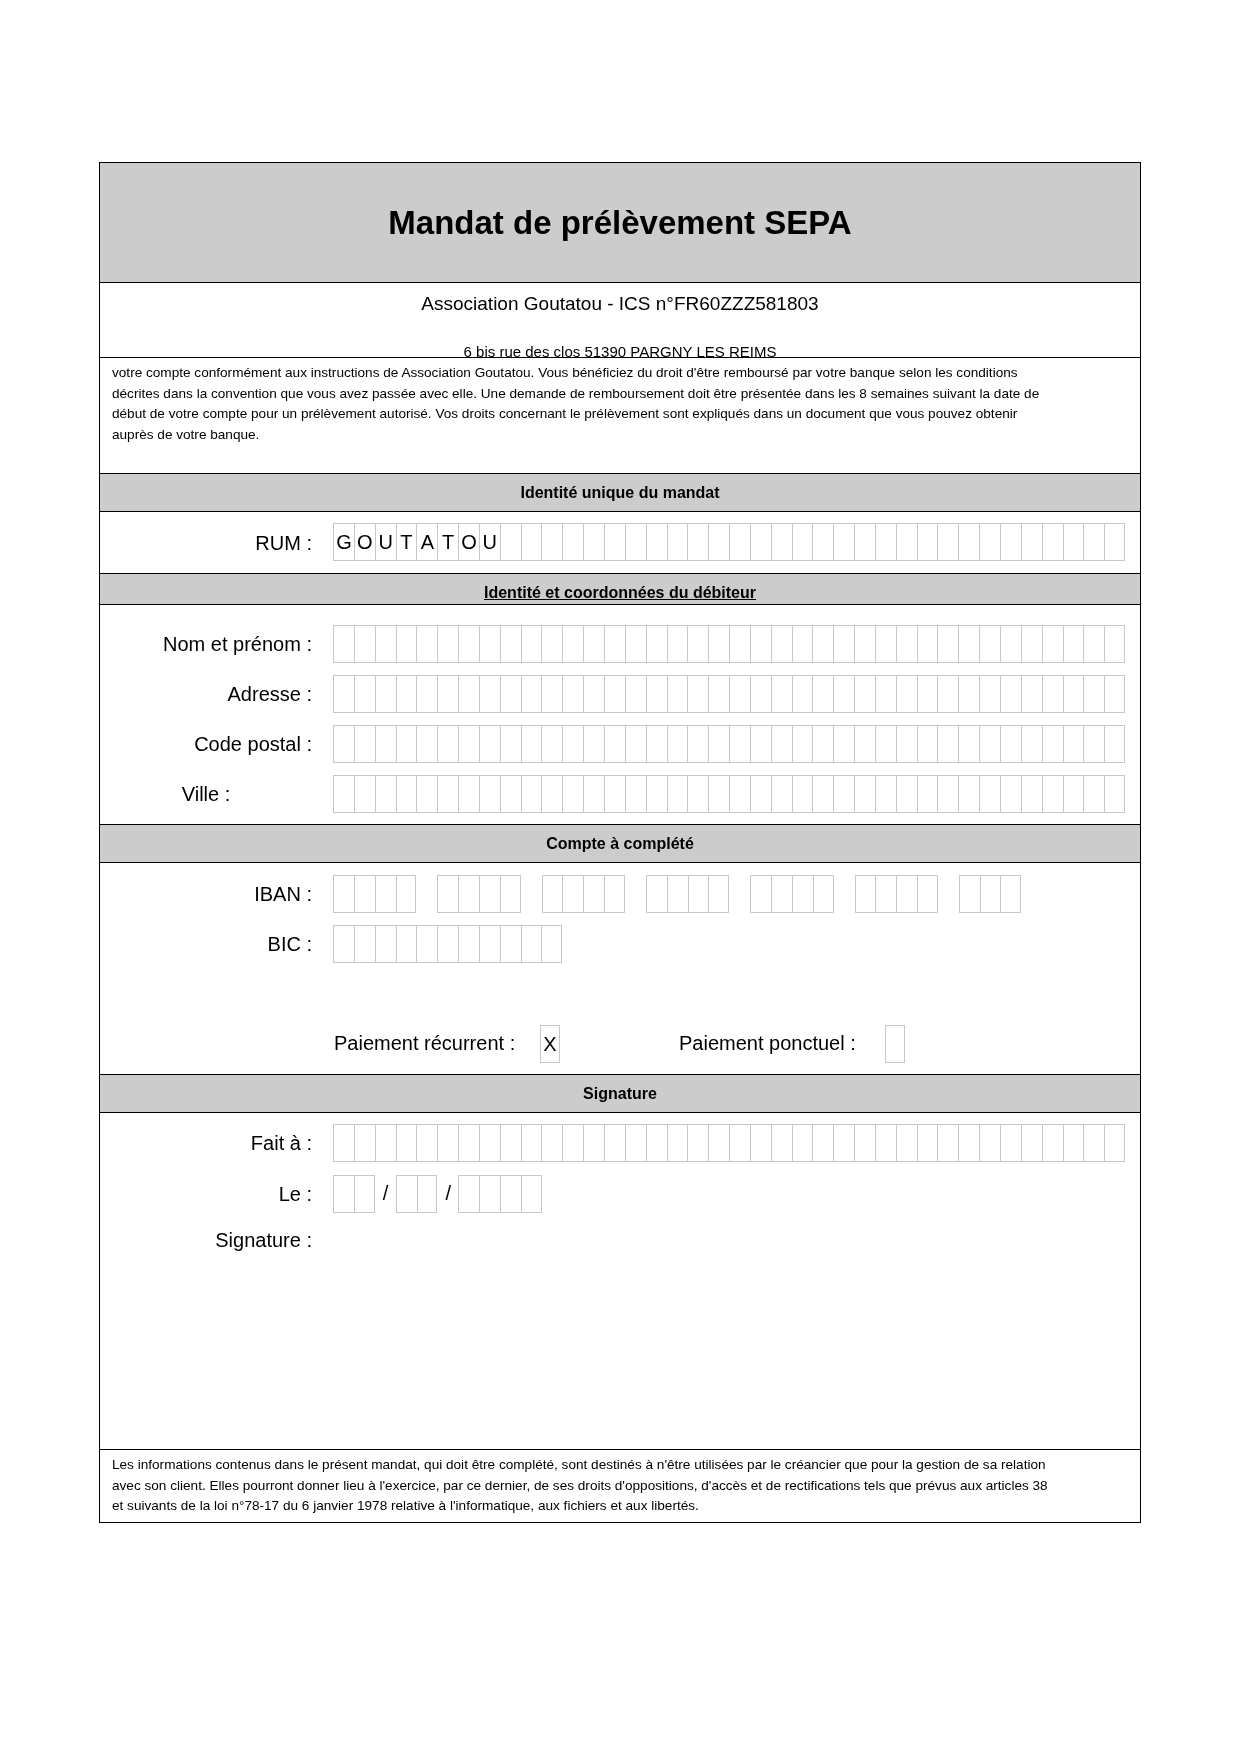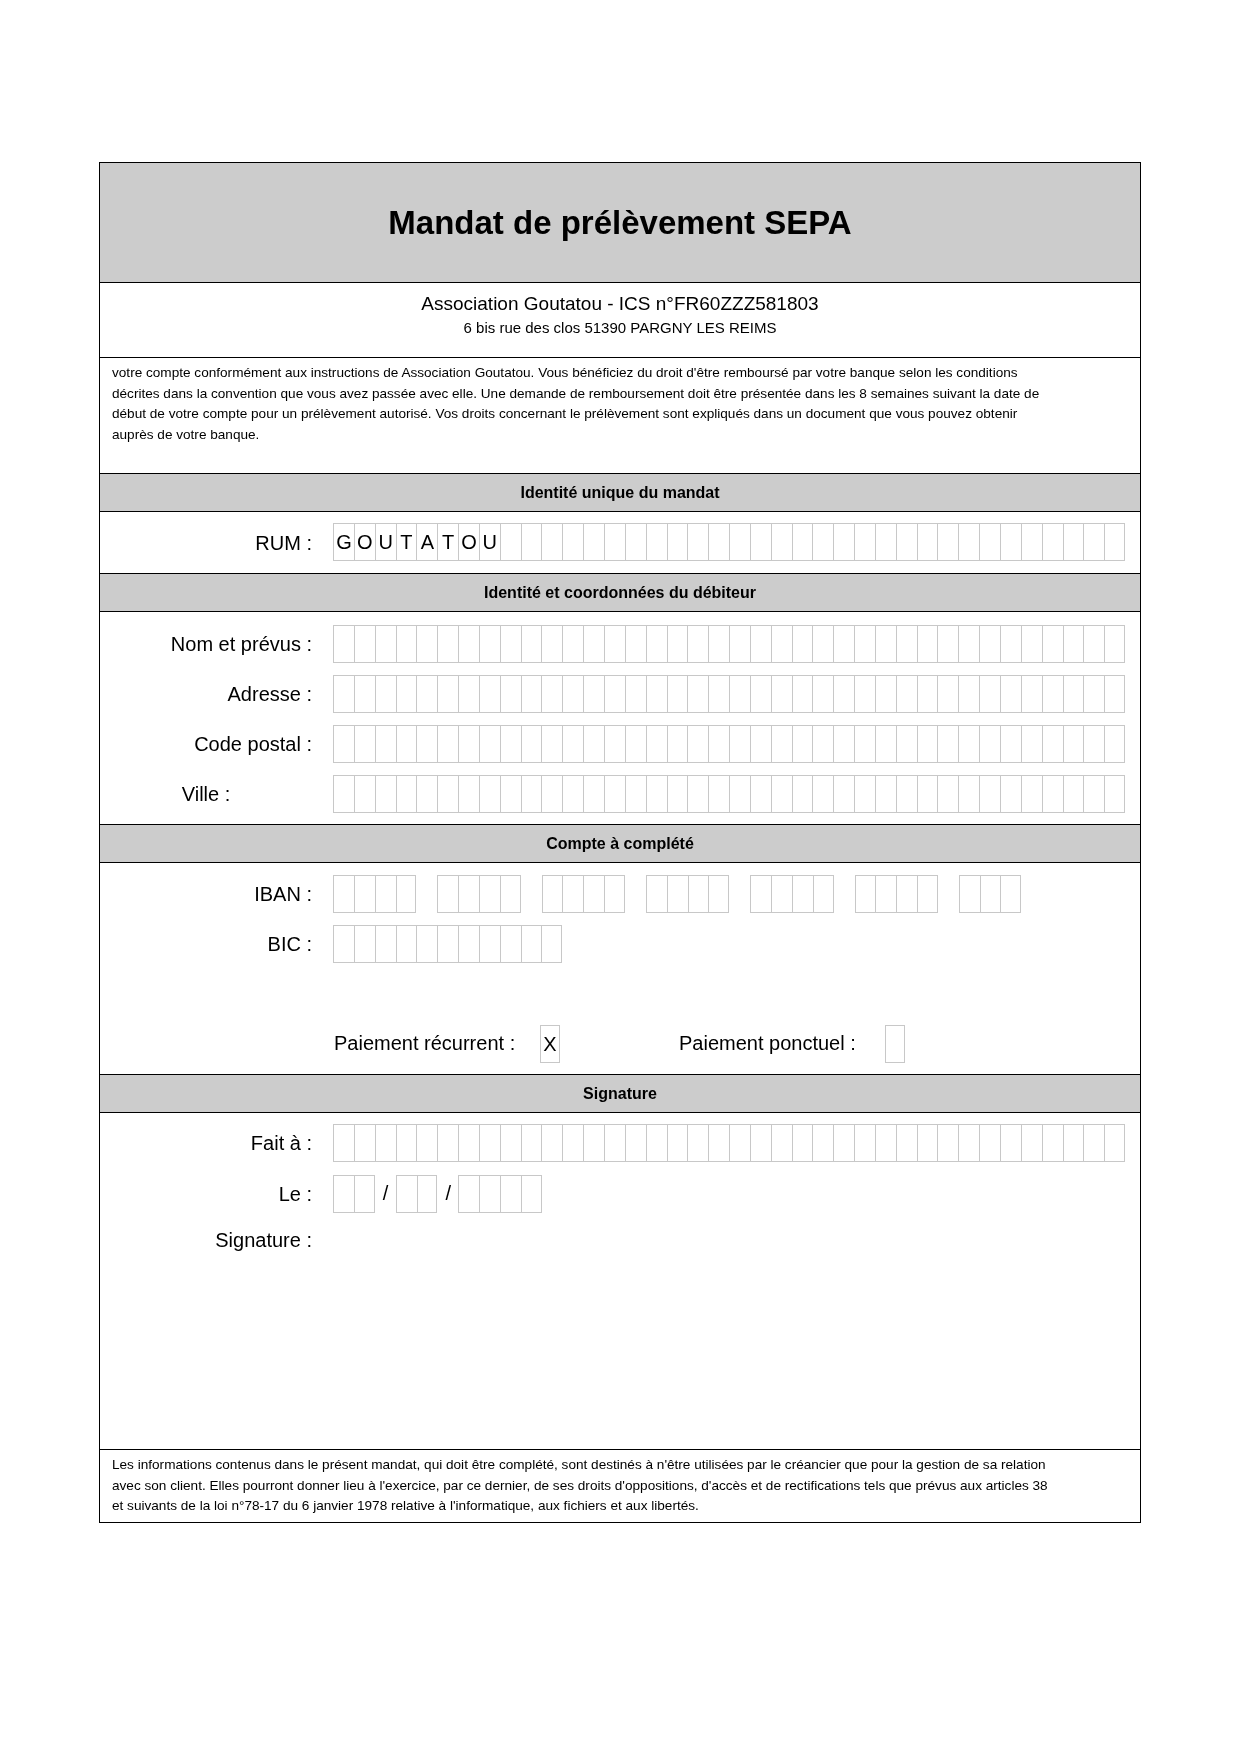--- a/index.html
+++ b/index.html
@@ -20,21 +20,21 @@
 </head>
 <body>
 
 <div class="page">
 
   <div class="band title-band">
     <span>Mandat de prélèvement SEPA</span>
   </div>
 
   <div class="center-text" style="top:130px;font-size:19px;">Association Goutatou - ICS n°FR60ZZZ581803</div>
-  <div class="center-text" style="top:156px;font-size:15px;">6 bis rue des clos 51390 PARGNY LES REIMS</div>
+  <div class="center-text" style="top:180px;font-size:15px;">6 bis rue des clos 51390 PARGNY LES REIMS</div>
   <div class="hline" style="top:194px;"></div>
 
   <div class="para" style="top:200px;">
     <div>votre compte conformément aux instructions de Association Goutatou. Vous bénéficiez du droit d'être remboursé par votre banque selon les conditions</div>
     <div>décrites dans la convention que vous avez passée avec elle. Une demande de remboursement doit être présentée dans les 8 semaines suivant la date de</div>
     <div>début de votre compte pour un prélèvement autorisé. Vos droits concernant le prélèvement sont expliqués dans un document que vous pouvez obtenir</div>
     <div>auprès de votre banque.</div>
   </div>
 
   <div class="band" style="top:310px;height:39px;line-height:37px;">
@@ -75,24 +75,24 @@
       <div class="box" style="width: 20.85px;"></div>
       <div class="box" style="width: 20.85px;"></div>
       <div class="box" style="width: 20.85px;"></div>
       <div class="box" style="width: 20.85px;"></div>
       <div class="box" style="width: 20.85px;"></div>
       <div class="box" style="width: 20.85px;"></div>
       <div class="box" style="width: 20.85px;"></div>
       <div class="box" style="width: 20.85px;"></div>
     </div>
 
-  <div class="band" style="top:410px;height:39px;line-height:37px;">
+  <div class="band" style="top:410px;height:32px;line-height:37px;text-decoration:underline;">
     <span>Identité et coordonnées du débiteur</span>
   </div>
-  <div class="label" style="top:462px;line-height:38px;">Nom et prévus :</div>
+  <div class="label" style="top:462px;line-height:38px;">Nom et prénom :</div>
   <div class="boxes debtor-boxes" style="left:233px;top:462px;">
       <div class="box" style="width: 20.85px;"></div>
       <div class="box" style="width: 20.85px;"></div>
       <div class="box" style="width: 20.85px;"></div>
       <div class="box" style="width: 20.85px;"></div>
       <div class="box" style="width: 20.85px;"></div>
       <div class="box" style="width: 20.85px;"></div>
       <div class="box" style="width: 20.85px;"></div>
       <div class="box" style="width: 20.85px;"></div>
       <div class="box" style="width: 20.85px;"></div>

